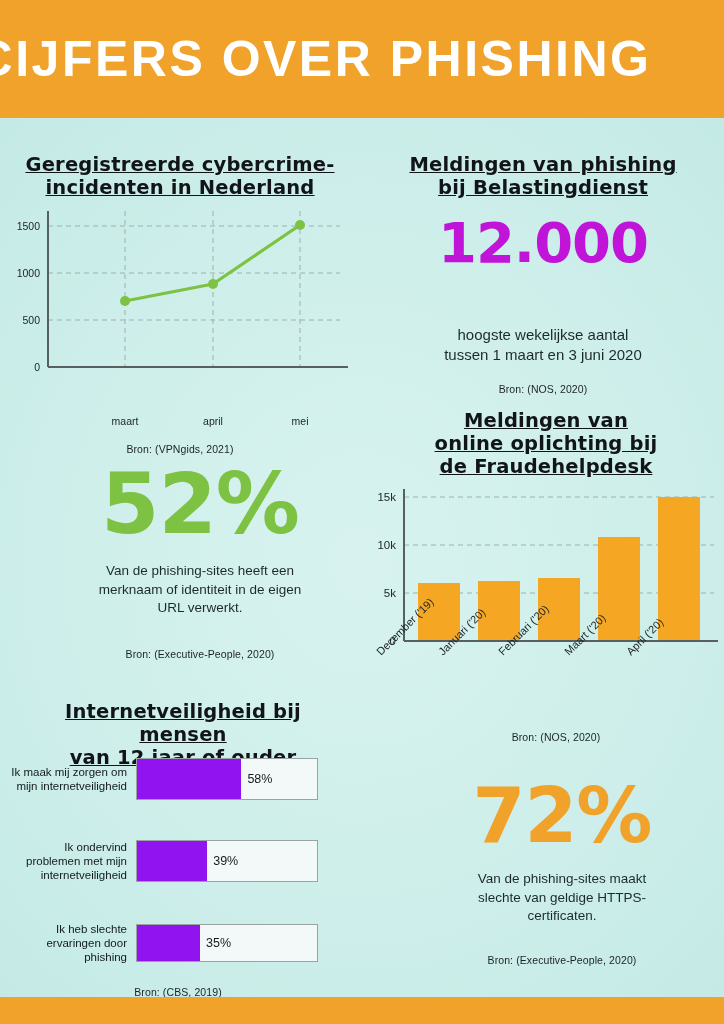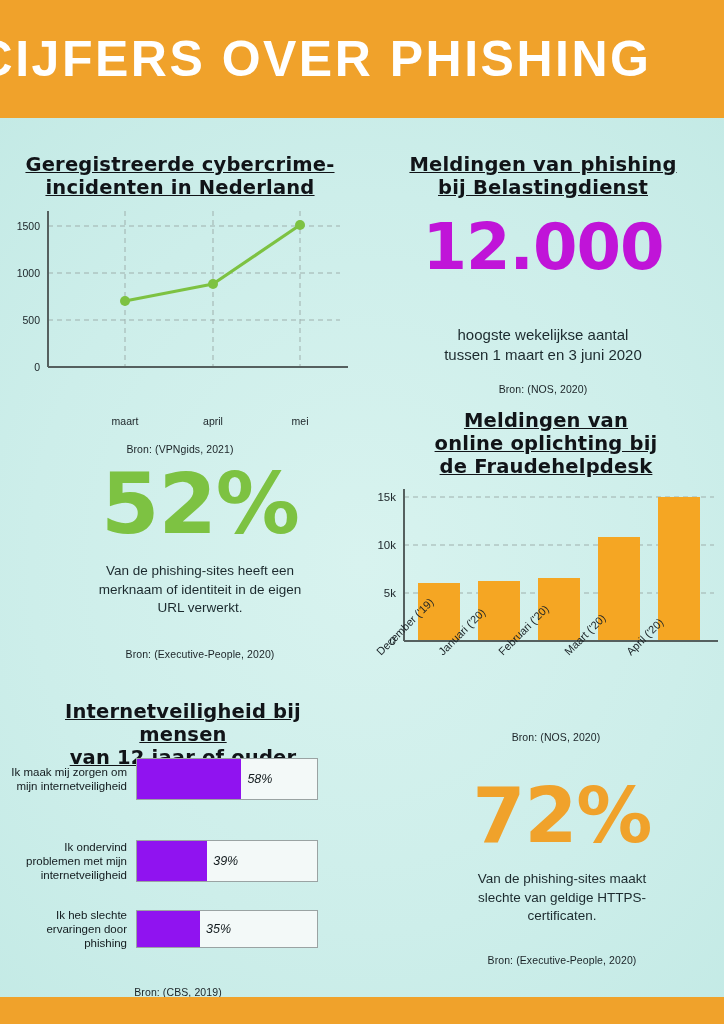--- a/index.html
+++ b/index.html
@@ -77,21 +77,21 @@
     position:absolute;font-size:10.5px;color:#1b2327;
     transform:translateX(-50%);
   }
   #line-chart-source{position:absolute;left:10px;top:282px;width:340px;}
 
   
   #stat-12000-panel{left:362px;top:145px;width:362px;height:250px;}
   #stat-12000-title{width:340px;left:11px;top:8px;position:absolute;}
   #stat-12000-value{
     position:absolute;left:0;top:70px;width:362px;
-    font-size:64px;color:#c014d8;
+    font-size:56px;color:#c014d8;
   }
   #stat-12000-caption{position:absolute;left:26px;top:180px;width:310px;font-size:15px;line-height:20px;}
   #stat-12000-source{position:absolute;left:26px;top:222px;width:310px;}
 
   #stat-52-panel{left:40px;top:462px;width:320px;height:210px;}
   #stat-52-value{
     position:absolute;left:0;top:0;width:320px;
     font-size:84px;color:#7dc242;
   }
   #stat-52-caption{position:absolute;left:10px;top:100px;width:300px;}
@@ -141,21 +141,20 @@
   }
   .hbar-fill{
     position:absolute;left:0;top:0;bottom:0;
     background:#9013f0;
   }
   .hbar-value{
     position:relative;
     font-size:12.5px;
     color:#131b1e;
     padding-left:6px;
-    font-style:italic;
   }
   #hbar-source{position:absolute;left:40px;top:270px;width:260px;}
 </style>
 </head>
 <body>
 
 <div id="poster">
 
   <div id="header-band" class="band"></div>
   <div id="poster-title">CIJFERS OVER PHISHING</div>
@@ -285,21 +284,21 @@
       </div>
 
       <div class="hbar-row" style="top:82px">
         <div class="hbar-label">Ik ondervind problemen met mijn internetveiligheid</div>
         <div class="hbar-track" style="height:42px">
           <div class="hbar-fill" style="width:39%"></div>
           <div class="hbar-value" style="margin-left:39%">39%</div>
         </div>
       </div>
 
-      <div class="hbar-row" style="top:150px">
+      <div class="hbar-row" style="top:164px">
         <div class="hbar-label">Ik heb slechte ervaringen door phishing</div>
         <div class="hbar-track" style="height:38px">
           <div class="hbar-fill" style="width:35%"></div>
           <div class="hbar-value" style="margin-left:35%">35%</div>
         </div>
       </div>
 
     </div>
 
     <div id="hbar-source" class="source">Bron: (CBS, 2019)</div>

